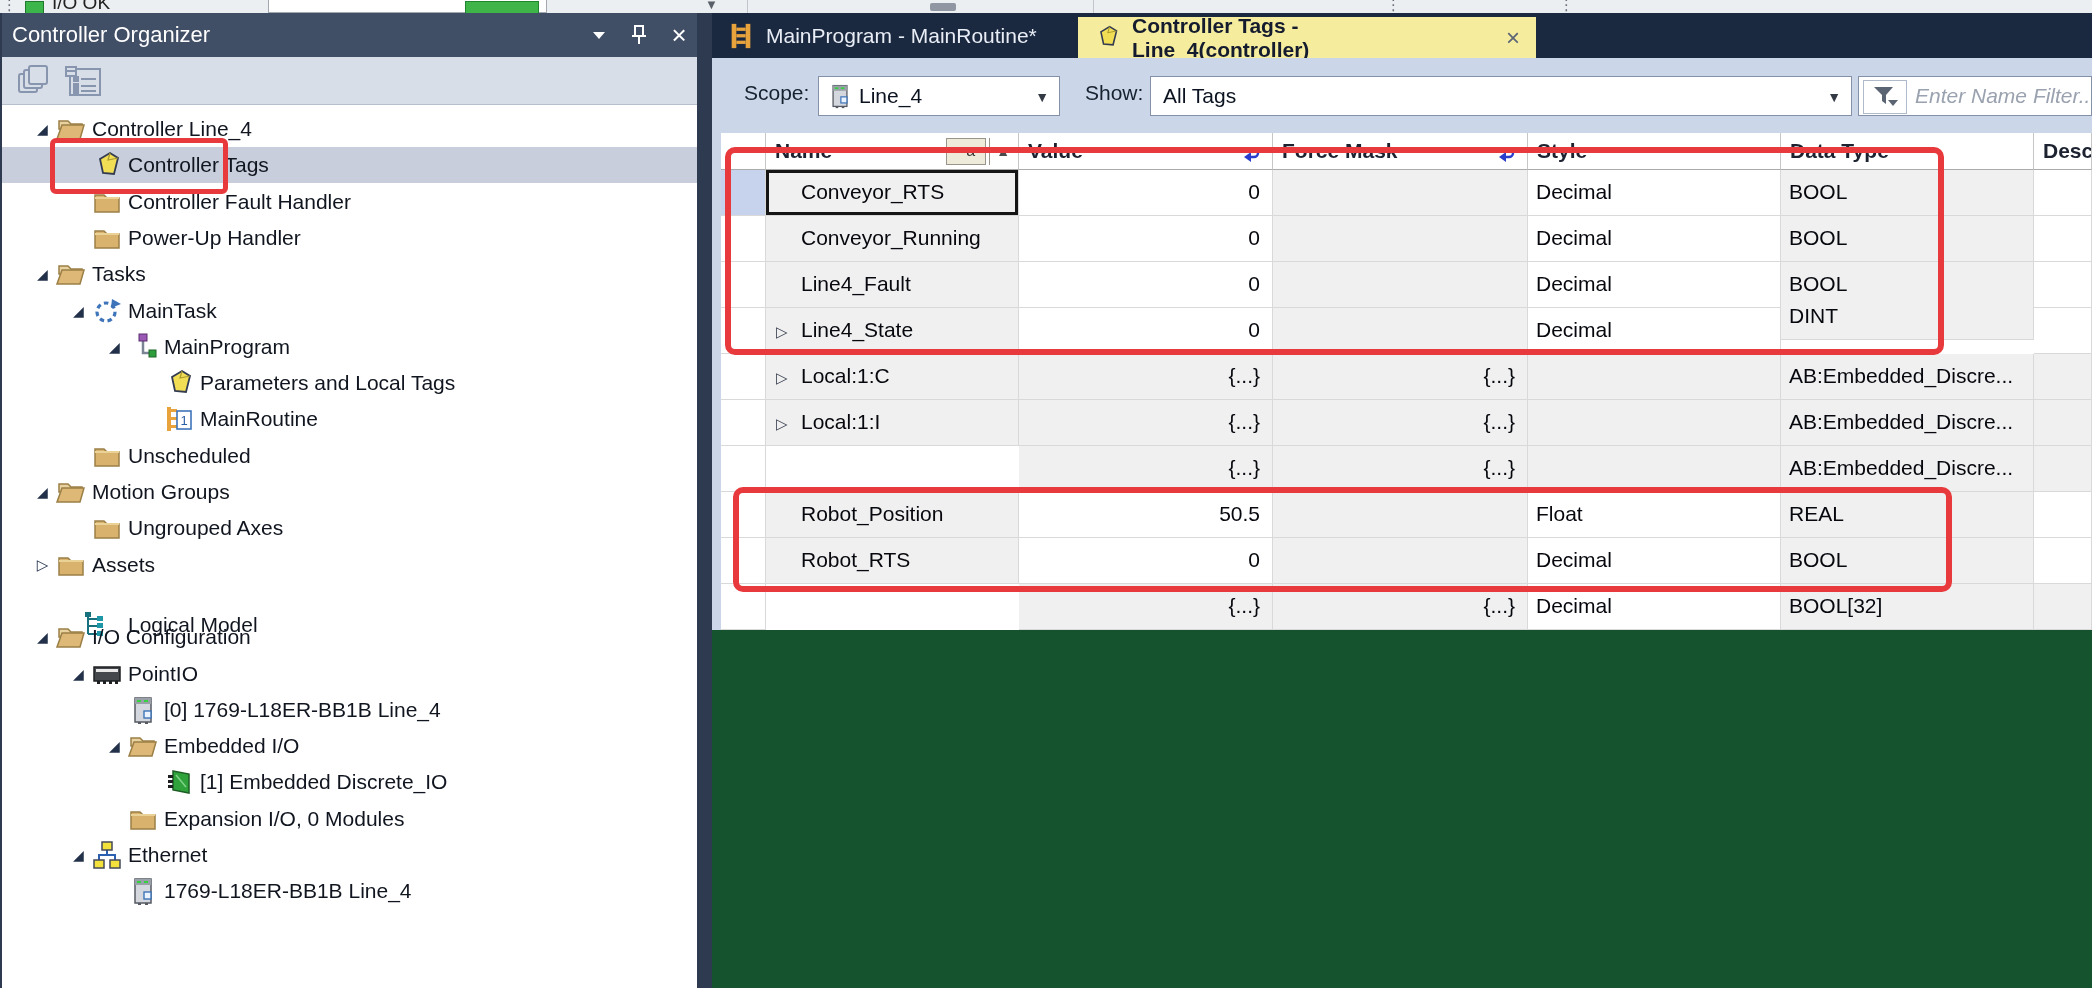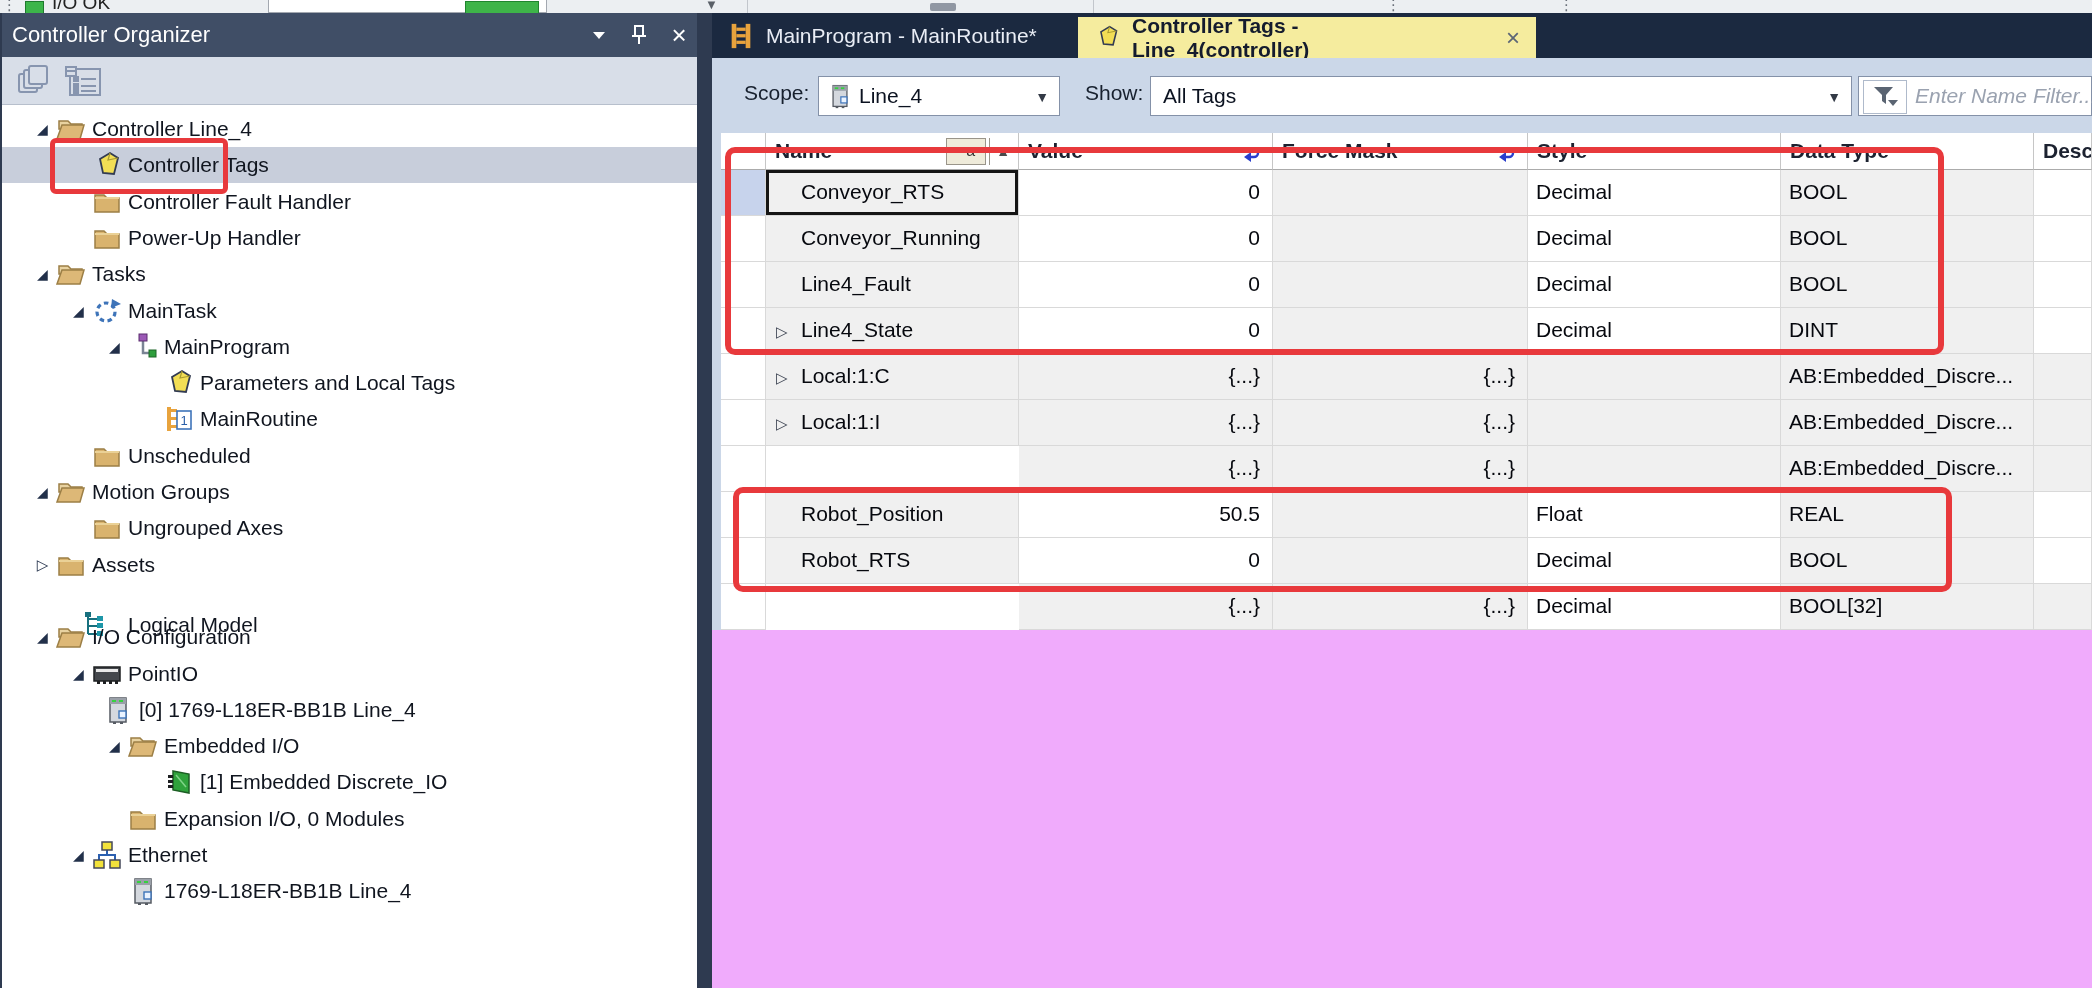--- a/index.html
+++ b/index.html
@@ -29,21 +29,21 @@
   .tb-icon{position:absolute;top:8px;}
   
   #org-tree{position:absolute;left:0;top:91px;width:695px;height:884px;background:#fff;overflow:hidden;border-top:1px solid #B7BFCC;}
   .tree-row{position:absolute;left:0;width:693px;height:36px;display:flex;align-items:center;font-size:21px;color:#10151F;}
   .tree-row.selected{background:#C8CEDB;}
   .tw-arrow{width:27px;text-align:center;font-size:15px;color:#22304A;flex:0 0 27px;}
   .tw-arrow.open{font-size:14px;}
   .tw-icon{width:30px;height:30px;flex:0 0 30px;margin-right:6px;}
   .tw-label{white-space:nowrap;}
   
-  #right-panel{position:absolute;left:712px;top:13px;width:1380px;height:975px;background:#f0abfc;}
+  #right-panel{position:absolute;left:712px;top:13px;width:1380px;height:975px;background:#14532d;}
   #splitter{position:absolute;left:697px;top:13px;width:15px;height:975px;background:#2E3A50;}
   #tabbar{position:absolute;left:0;top:0;width:1380px;height:45px;background:#1B2940;display:flex;}
   .tab{display:flex;align-items:center;height:100%;padding:0 16px;color:#E9EDF5;font-size:21px;}
   .tab .t-icon{width:26px;height:28px;margin-right:12px;}
   .tab.active{background:#F5EC9E;color:#141B2E;font-weight:bold;height:41px;margin-top:4px;}
   .tab .t-close{margin-left:28px;color:#5C6676;font-weight:normal;font-size:24px;line-height:20px;}
   
   #scope-row{position:absolute;left:0;top:45px;width:1380px;height:75px;background:#CBD7E8;border-bottom:1px solid #B3BFD2;}
   .sc-label{position:absolute;top:23px;font-size:21px;color:#17202E;}
   .dropdown{position:absolute;top:18px;height:40px;background:#fff;border:1px solid #8491A8;box-sizing:border-box;display:flex;align-items:center;font-size:21px;color:#0B1220;}
@@ -262,21 +262,21 @@
         <span class="tw-icon"><svg width="30" height="30" viewBox="0 0 30 30">
             <rect x="2" y="8" width="26" height="14" fill="#44474C" stroke="#1E2022" stroke-width="1.5"></rect>
             <rect x="4" y="10" width="22" height="3" fill="#E8E8E8"></rect>
             <rect x="5" y="22" width="3" height="3" fill="#1E2022"></rect>
             <rect x="11" y="22" width="3" height="3" fill="#1E2022"></rect>
             <rect x="17" y="22" width="3" height="3" fill="#1E2022"></rect>
             <rect x="23" y="22" width="3" height="3" fill="#1E2022"></rect>
           </svg></span>
         <span class="tw-label">PointIO</span>
       </div>
-      <div class="tree-row" style="top: 587px; padding-left: 74px;">
+      <div class="tree-row" style="top: 587px; padding-left: 99px;">
         <span class="tw-arrow"></span>
         <span class="tw-icon"><svg width="30" height="30" viewBox="0 0 30 30">
             <rect x="7" y="3" width="16" height="24" fill="#D4D8DE" stroke="#565B63" stroke-width="1.5"></rect>
             <rect x="7" y="3" width="16" height="6" fill="#9AA0A8"></rect>
             <rect x="9" y="5" width="4" height="2" fill="#35D23F"></rect>
             <rect x="16" y="5" width="4" height="2" fill="#35D23F"></rect>
             <rect x="16" y="16" width="7" height="7" fill="#EAF3FF" stroke="#3E74B9" stroke-width="1.4"></rect>
             <rect x="10" y="27" width="3" height="2" fill="#565B63"></rect>
             <rect x="17" y="27" width="3" height="2" fill="#565B63"></rect>
           </svg></span>
@@ -424,21 +424,21 @@
       <div class="cell white right" style="left: 298px; top: 129px; width: 254px; height: 46px;">0</div>
       <div class="cell gray right" style="left: 552px; top: 129px; width: 255px; height: 46px;"></div>
       <div class="cell white" style="left: 807px; top: 129px; width: 253px; height: 46px; padding-left: 8px;">Decimal</div>
       <div class="cell gray" style="left: 1060px; top: 129px; width: 253px; height: 46px; padding-left: 8px;">BOOL</div>
       <div class="cell white" style="left: 1313px; top: 129px; width: 58px; height: 46px;"></div>
       <div class="cell white" style="left: 0px; top: 175px; width: 45px; height: 46px;"></div>
       <div class="cell gray" style="left: 45px; top: 175px; width: 253px; height: 46px;"><span class="row-expander">▷</span><span>Line4_State</span></div>
       <div class="cell white right" style="left: 298px; top: 175px; width: 254px; height: 46px;">0</div>
       <div class="cell gray right" style="left: 552px; top: 175px; width: 255px; height: 46px;"></div>
       <div class="cell white" style="left: 807px; top: 175px; width: 253px; height: 46px; padding-left: 8px;">Decimal</div>
-      <div class="cell gray" style="left: 1060px; top: 175px; width: 253px; height: 46px; padding-left: 8px;">DINT</div>
+      <div class="cell gray" style="left: 1060px; top: 161px; width: 253px; height: 46px; padding-left: 8px;">DINT</div>
       <div class="cell white" style="left: 1313px; top: 175px; width: 58px; height: 46px;"></div>
       <div class="cell white" style="left: 0px; top: 221px; width: 45px; height: 46px;"></div>
       <div class="cell gray" style="left: 45px; top: 221px; width: 253px; height: 46px;"><span class="row-expander">▷</span><span>Local:1:C</span></div>
       <div class="cell gray right" style="left: 298px; top: 221px; width: 254px; height: 46px;">{...}</div>
       <div class="cell gray right" style="left: 552px; top: 221px; width: 255px; height: 46px;">{...}</div>
       <div class="cell gray" style="left: 807px; top: 221px; width: 253px; height: 46px; padding-left: 8px;"></div>
       <div class="cell gray" style="left: 1060px; top: 221px; width: 253px; height: 46px; padding-left: 8px;">AB:Embedded_Discre...</div>
       <div class="cell gray" style="left: 1313px; top: 221px; width: 58px; height: 46px;"></div>
       <div class="cell white" style="left: 0px; top: 267px; width: 45px; height: 46px;"></div>
       <div class="cell gray" style="left: 45px; top: 267px; width: 253px; height: 46px;"><span class="row-expander">▷</span><span>Local:1:I</span></div>

